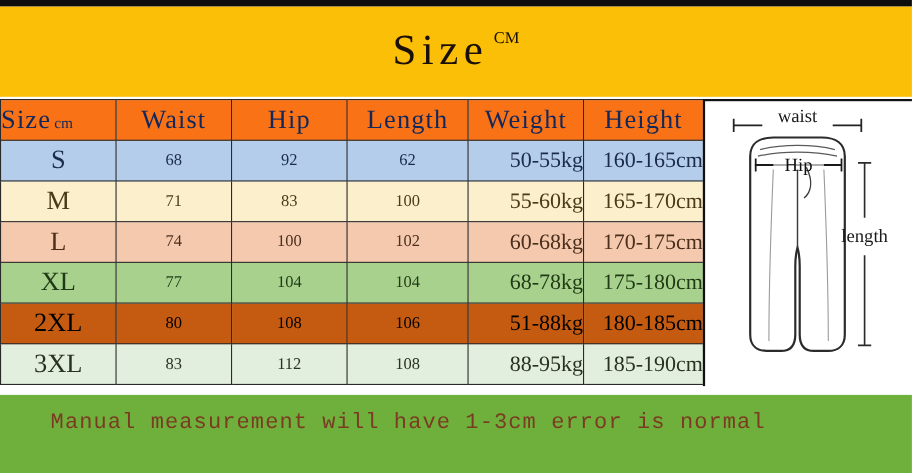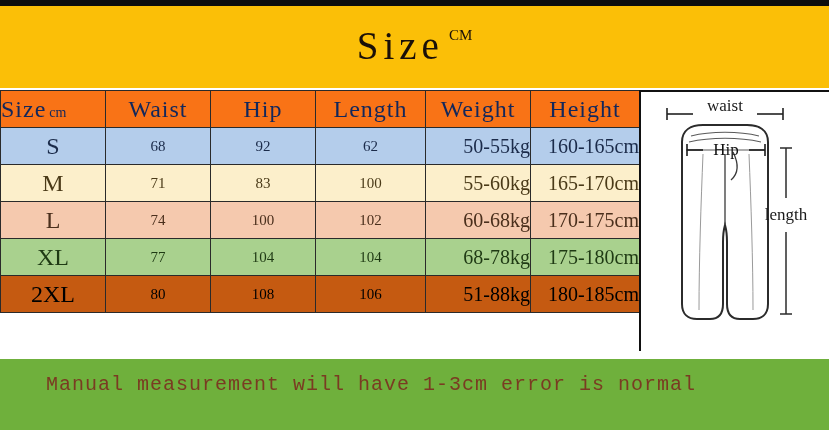--- a/index.html
+++ b/index.html
@@ -224,20 +224,28 @@
           <td class="txt-left">175-180cm</td>
         </tr>
         <tr class="row-2xl">
           <td class="size-name">2XL</td>
           <td>80</td>
           <td>108</td>
           <td>106</td>
           <td class="txt-left">51-88kg</td>
           <td class="txt-left">180-185cm</td>
         </tr>
+        <tr class="row-3xl">
+          <td class="size-name">3XL</td>
+          <td>83</td>
+          <td>112</td>
+          <td>108</td>
+          <td class="txt-left">88-95kg</td>
+          <td class="txt-left">185-190cm</td>
+        </tr>
       </tbody>
     </table>
   </div>
 
   <div class="diagram">
     <svg width="188" height="259" viewBox="0 0 188 259">
 
       <g stroke="#222" stroke-width="1.6" fill="none">
         <line x1="26" y1="22" x2="52" y2="22"></line>
         <line x1="116" y1="22" x2="142" y2="22"></line>

